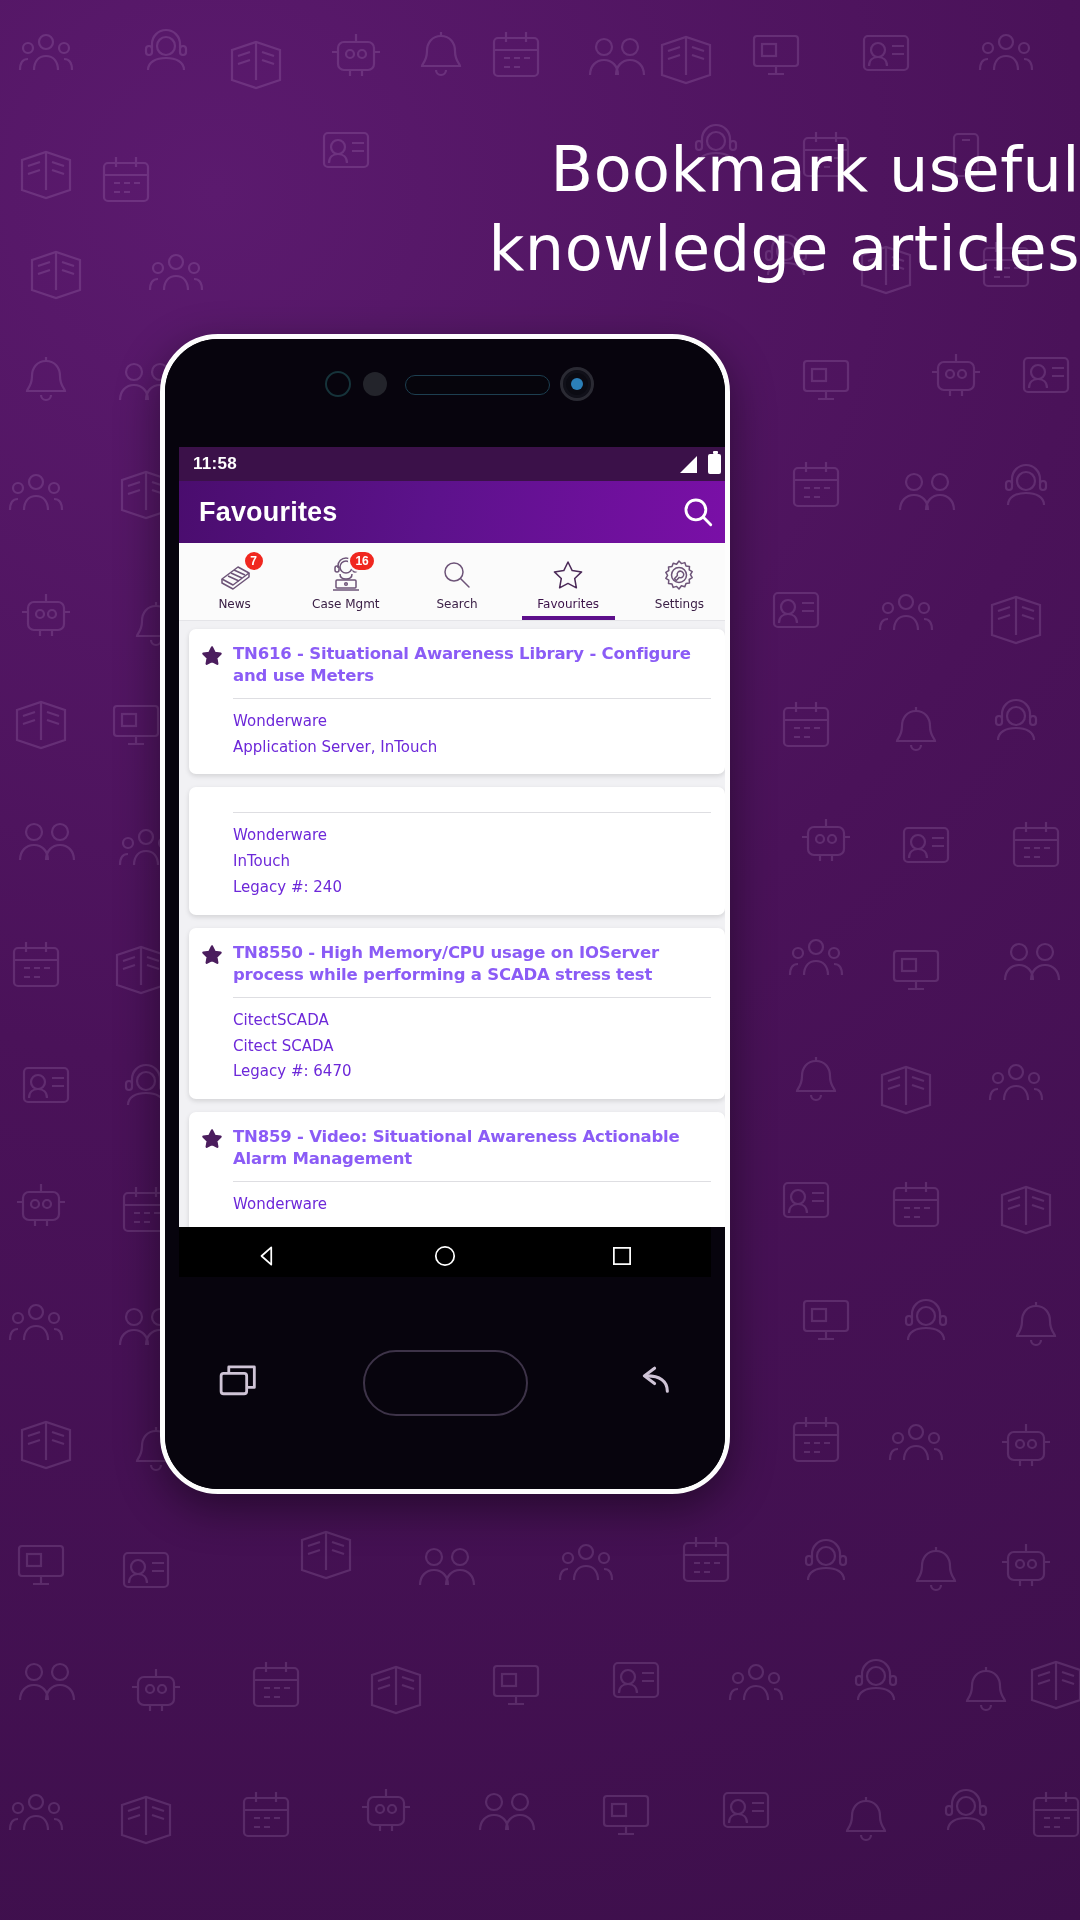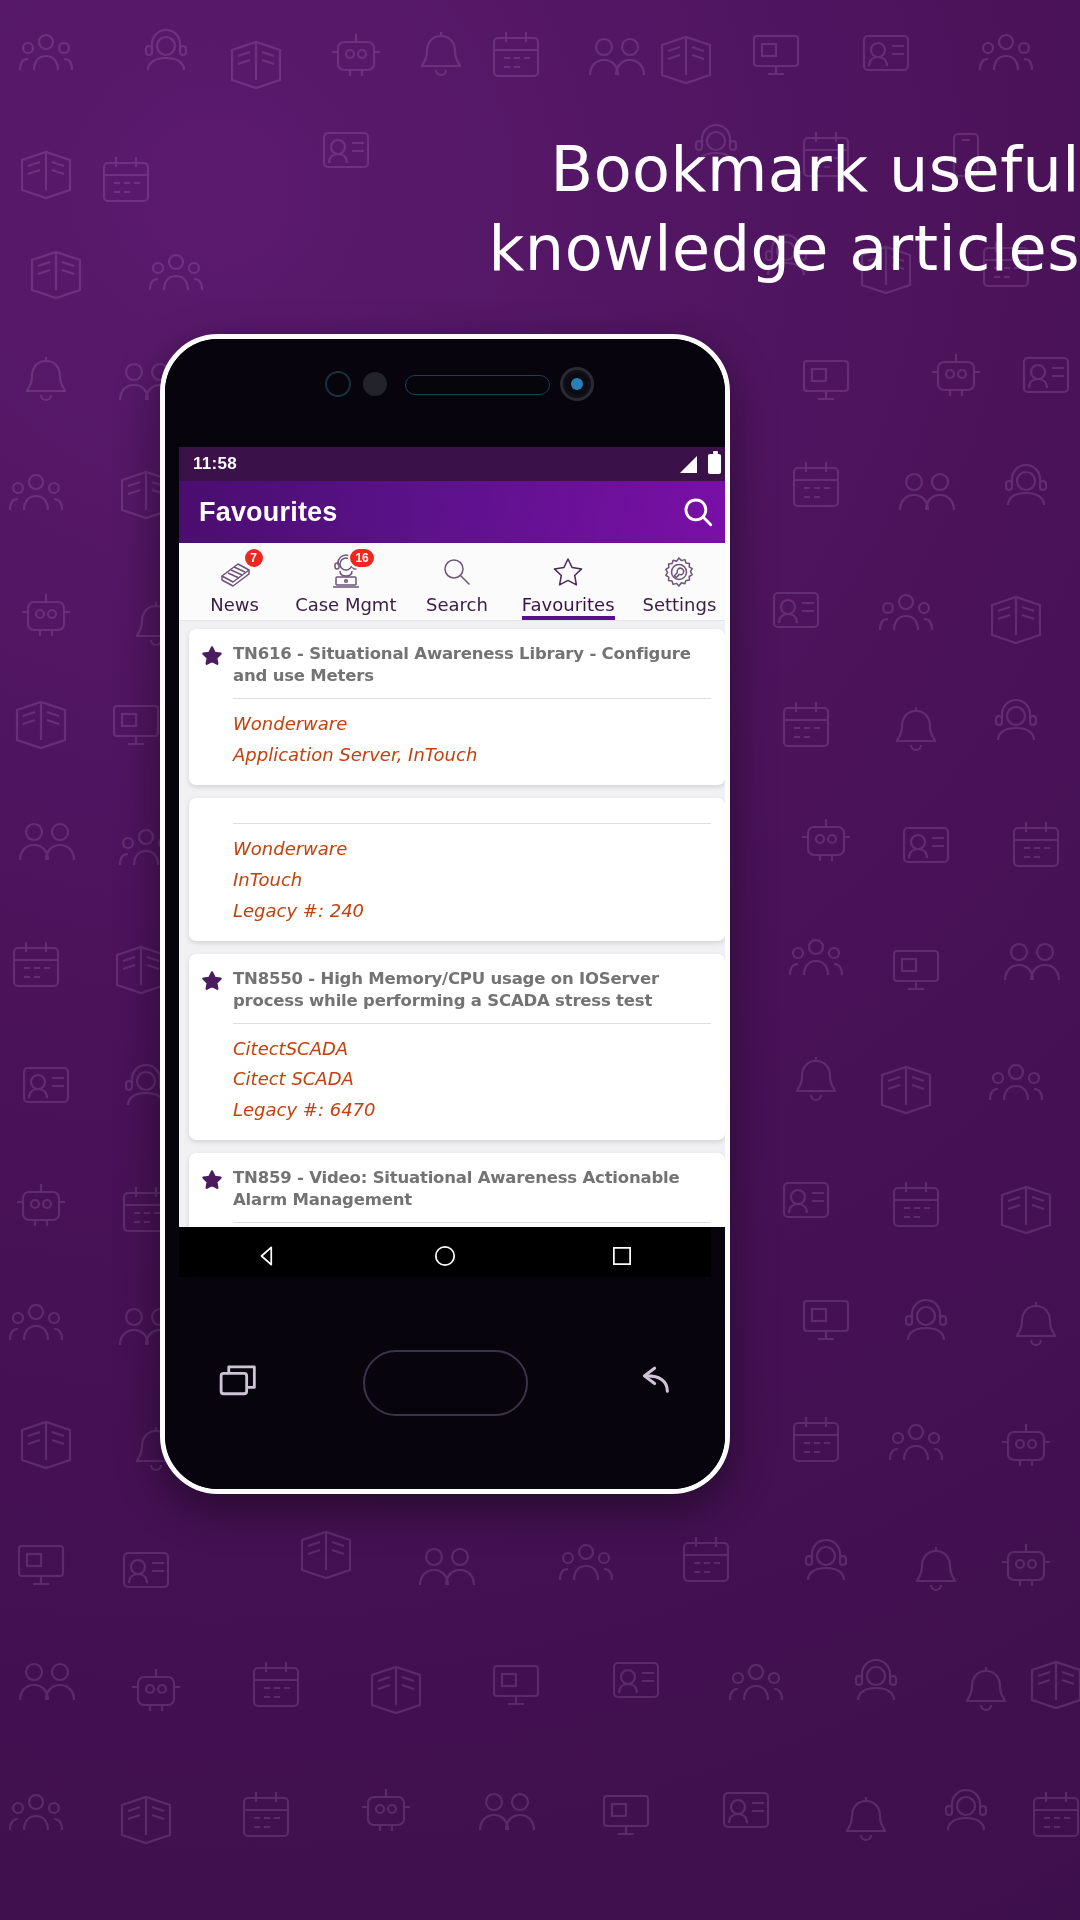--- a/index.html
+++ b/index.html
@@ -143,21 +143,21 @@
   .tab {
     flex:1;
     display:flex; flex-direction:column;
     align-items:center; justify-content:center;
     position:relative;
     padding-top:4px;
   }
   .tab-icon { position:relative; width:40px; height:38px; display:flex; align-items:center; justify-content:center; }
   .tab-icon svg { width:36px; height:36px; }
   .tab-label {
-    font-size:18px; color:#3b2046;
+    font-size:12px; color:#3b2046;
     margin-top:3px;
     font-family:"DejaVu Sans", sans-serif;
   }
   .tab.active .tab-label { color:#3b1149; }
   .tab.active::after {
     content:"";
     position:absolute; bottom:0; left:8%;
     width:84%; height:4px;
     background:#5d0f8b;
   }
@@ -187,36 +187,35 @@
     box-shadow:0 2px 5px rgba(0,0,0,0.13);
     margin-bottom:13px;
     padding:14px 14px 14px 12px;
   }
   .card-head { display:flex; align-items:flex-start; gap:10px; }
   .card-star { flex:0 0 auto; margin-top:2px; }
   .card-star svg { width:22px; height:22px; display:block; }
   .card-title {
     font-size:16.5px;
     font-weight:bold;
-    color:#737373;
+    color:#8b5cf6;
     line-height:1.33;
     font-family:"DejaVu Sans", sans-serif;
     letter-spacing:-0.2px;
   }
   .card-divider {
     height:1px; background:#dedee2;
     margin:11px 0 10px 32px;
   }
   .card-meta { margin-left:32px; }
   .card-meta div {
-    font-size:18px;
-    color:#c2410c;
+    font-size:15px;
+    color:#6d28d9;
     line-height:1.72;
     font-family:"DejaVu Sans", sans-serif;
-    font-style:italic;
   }
 
   
   #navbar {
     position:absolute;
     top:888px; left:14px;
     width:532px; height:62px;
     background:#000000;
     display:flex; align-items:center; justify-content:space-around;
   }

